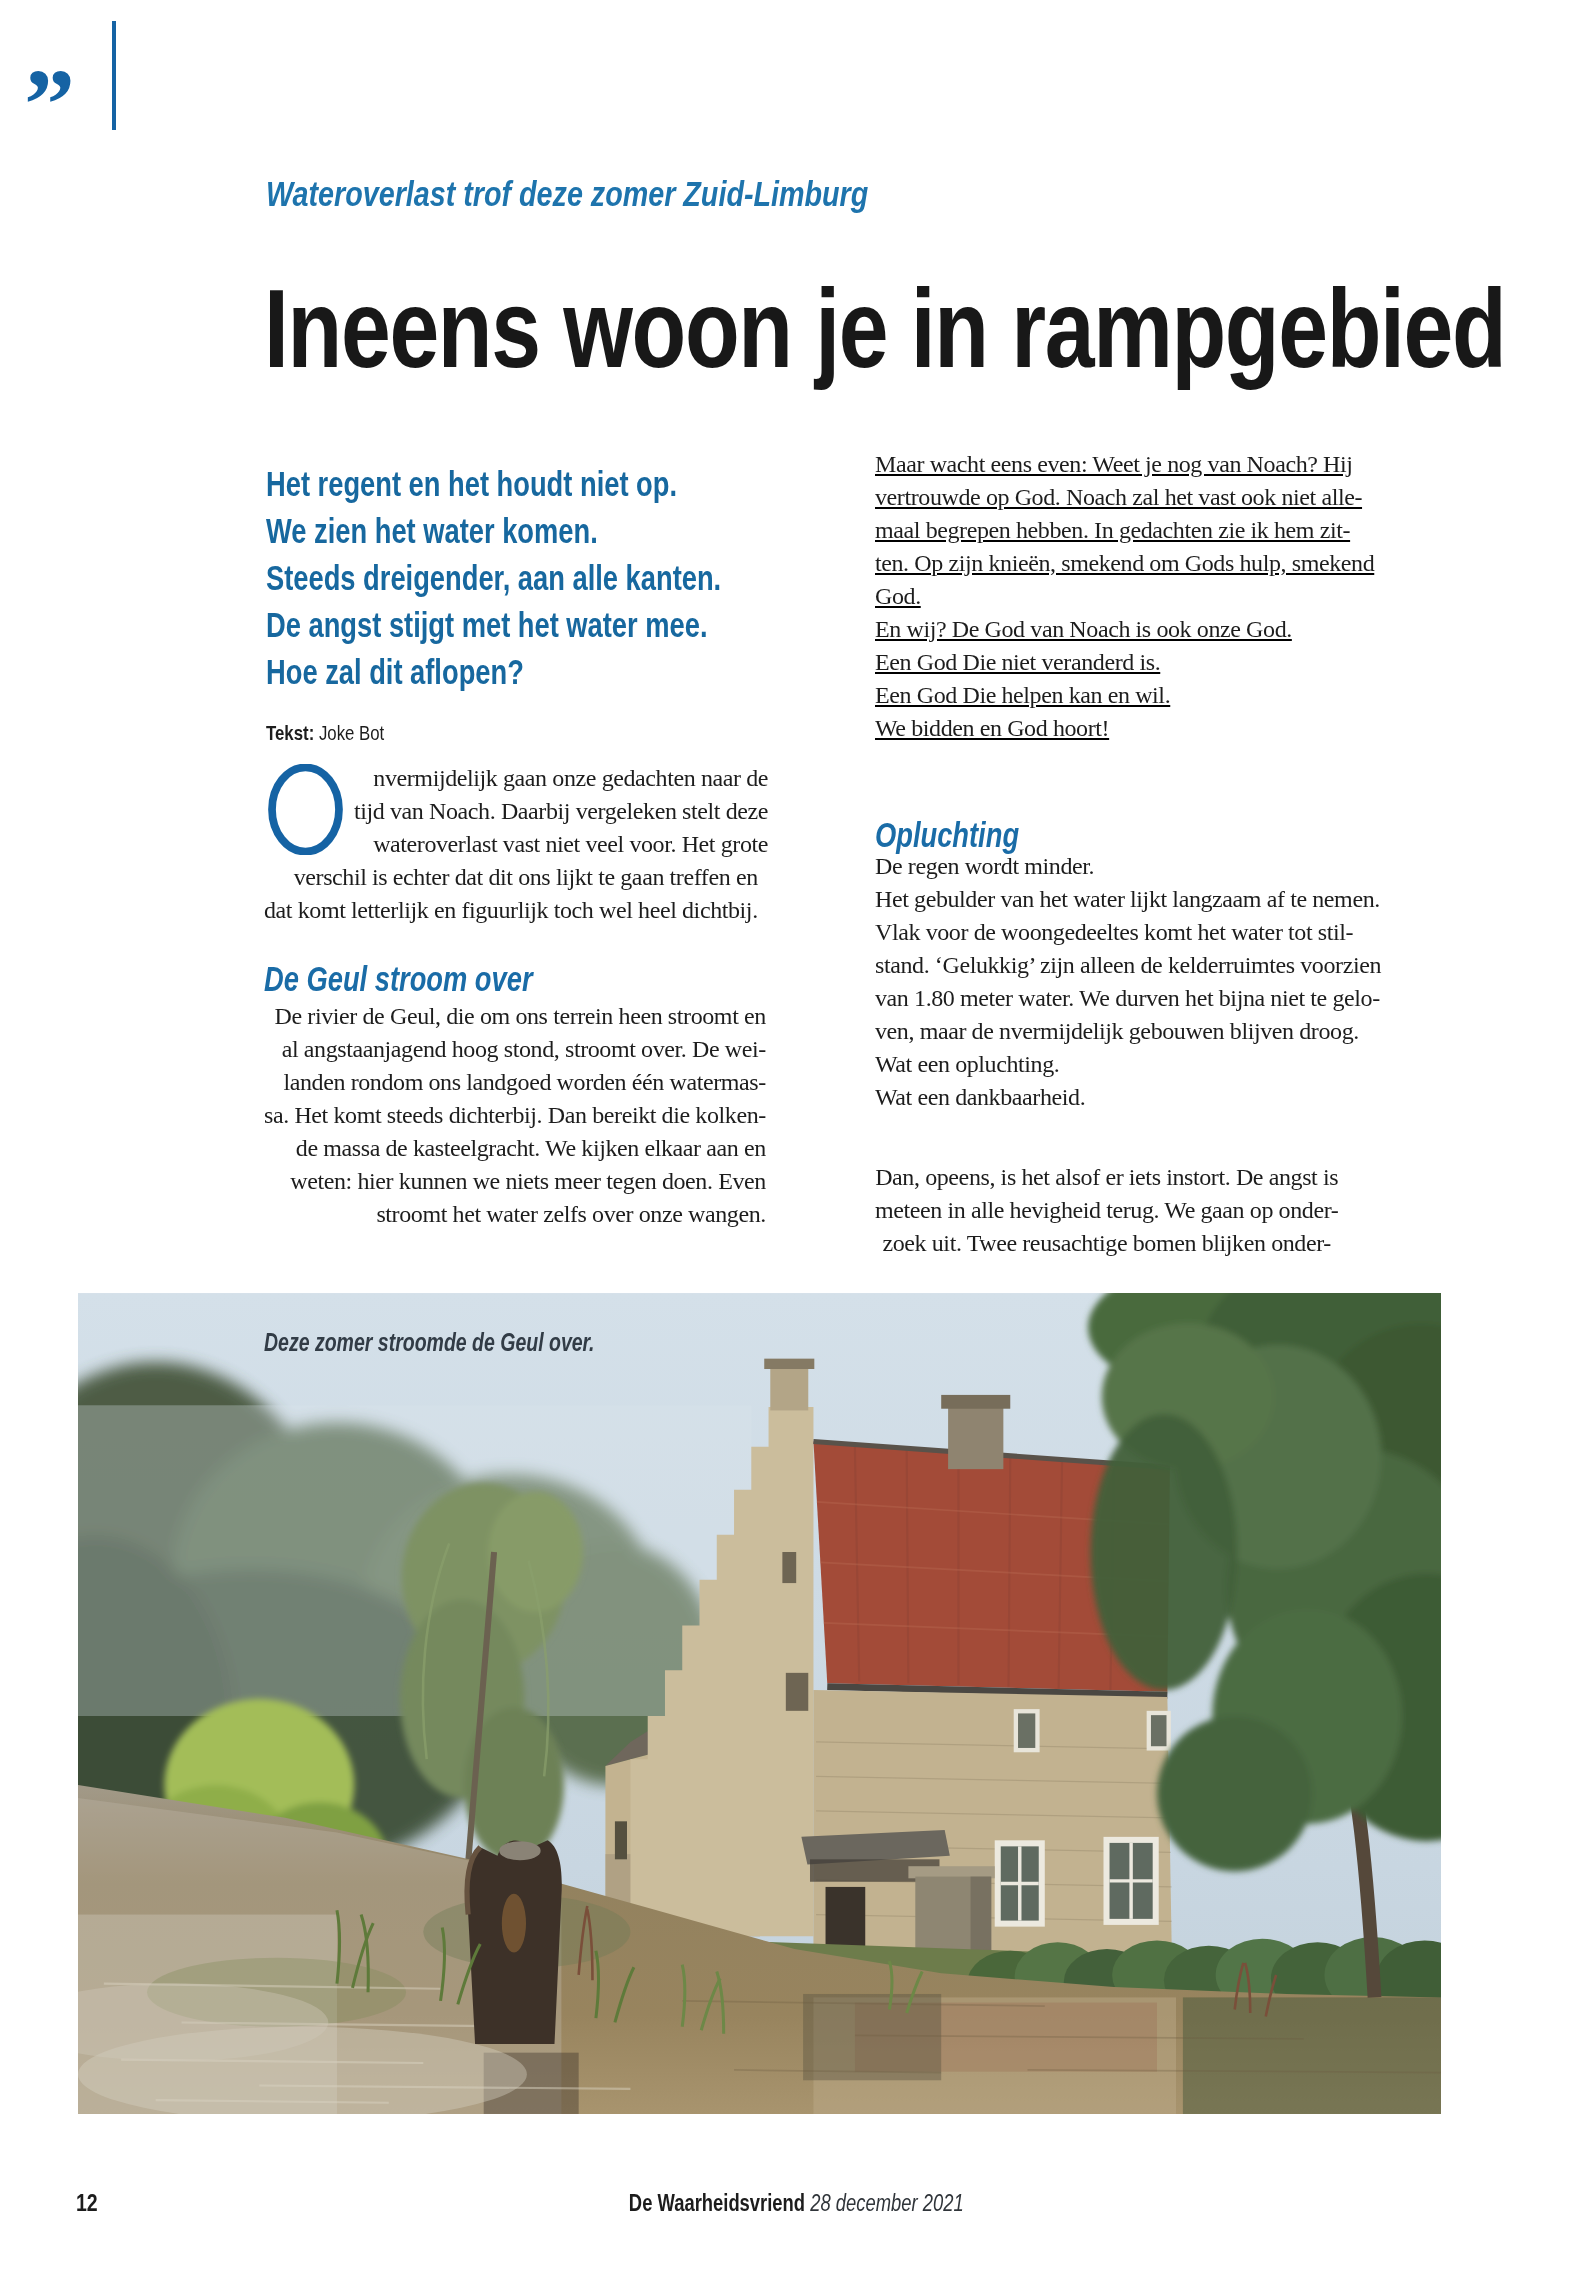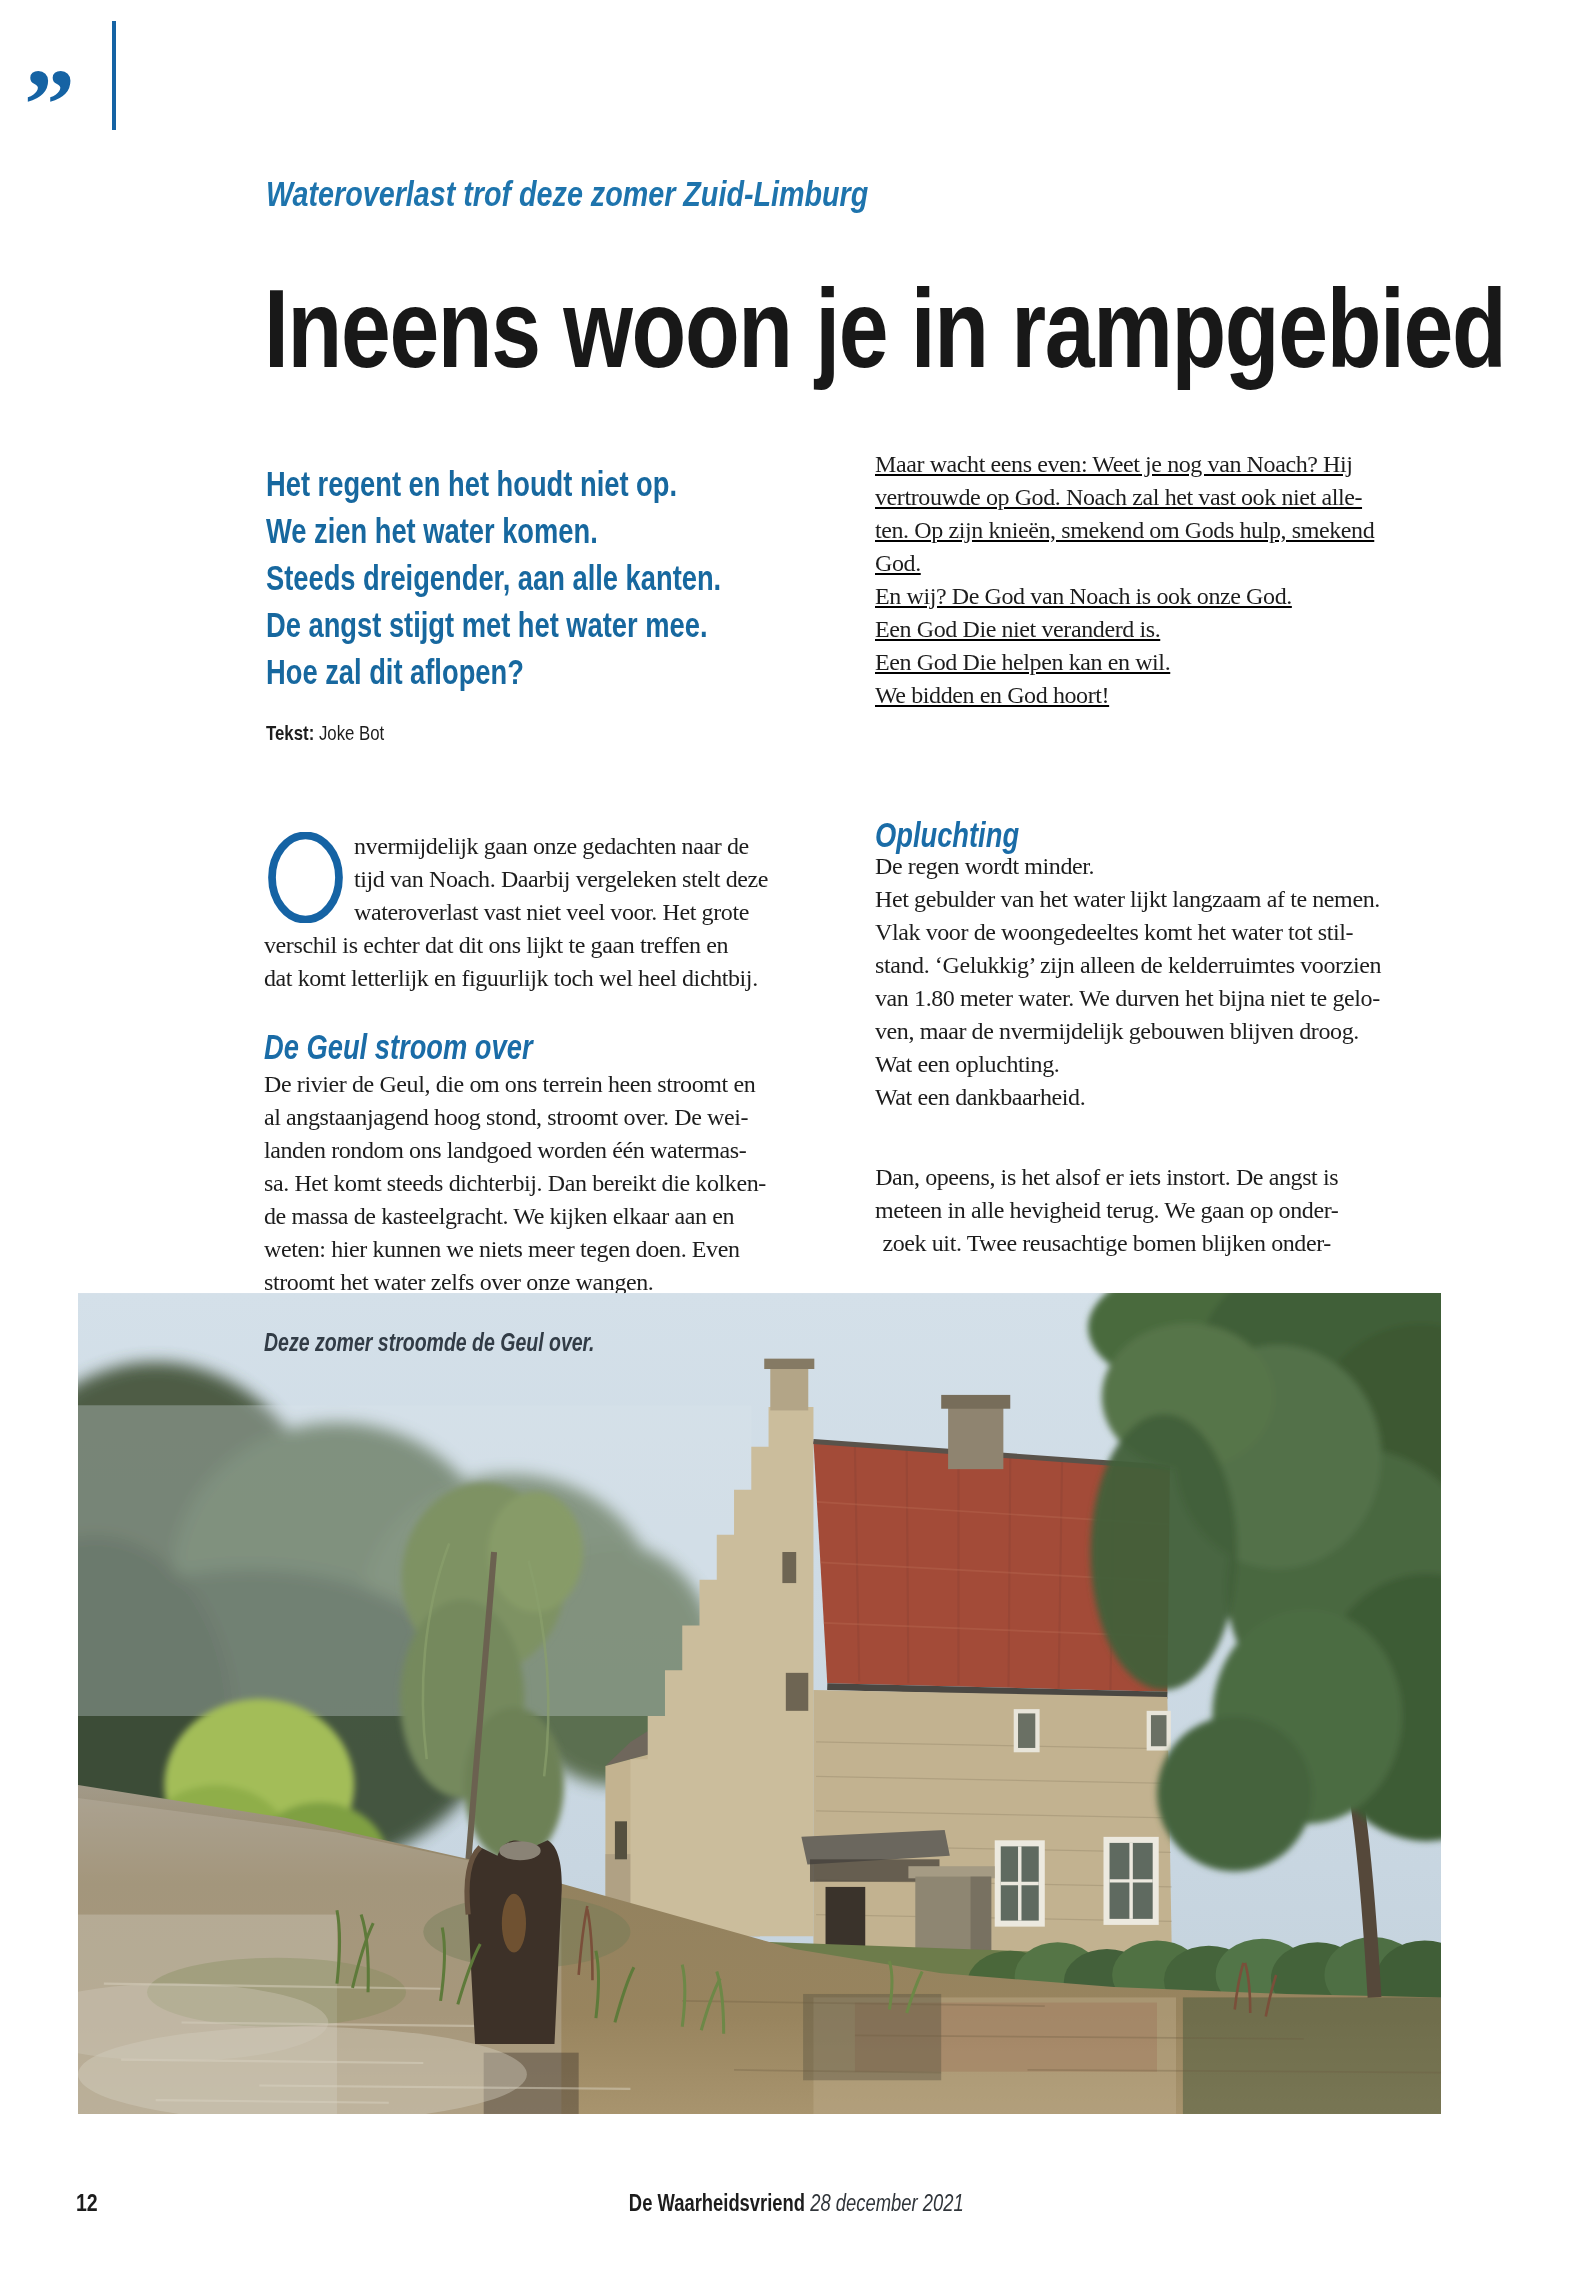--- a/index.html
+++ b/index.html
@@ -12,21 +12,21 @@
         color:#1e74ad;white-space:nowrap;transform:scaleX(0.82);transform-origin:0 0;}
   .headline{position:absolute;left:264px;top:273px;margin:0;font-weight:bold;font-size:112px;line-height:1.0;
         color:#181818;letter-spacing:-1.7px;white-space:nowrap;transform:scaleX(0.80);transform-origin:0 0;}
   .standfirst{position:absolute;left:266px;top:444px;margin-top:16px;}
   .standfirst .bl{height:47px;line-height:47px;font-weight:bold;font-size:35px;color:#17689f;
         white-space:nowrap;transform:scaleX(0.78);transform-origin:0 50%;}
   .byline{position:absolute;left:266px;top:721px;font-size:21px;color:#1d1d1d;white-space:nowrap;
         transform:scaleX(0.80);transform-origin:0 0;}
   .byline .lbl{font-weight:bold;}
   .col{position:absolute;width:604px;}
-  .col1{left:264px;top:830px;height:501px;}
+  .col1{left:264px;top:762px;height:501px;text-align:right;}
   .col2{left:875px;top:440px;height:841px;}
   .body-block{position:absolute;left:0;}
   .body-block .bl{height:33px;line-height:33px;font-family:"Liberation Serif","DejaVu Serif",serif;
         font-size:24px;color:#1d1d1d;letter-spacing:-0.4px;white-space:nowrap;}
   .indent3 .bl{padding-left:90px;}
   .dropcap-svg{position:absolute;left:1.7px;top:1.7px;}
   .sec-head{position:absolute;left:0;margin:0;font-style:italic;font-weight:bold;font-size:35px;line-height:38px;
         color:#1a6ca7;white-space:nowrap;transform:scaleX(0.78);transform-origin:0 0;}
   .photo{position:absolute;left:78px;top:1293px;width:1363px;height:601px;margin:0;text-align:center;}
   .photo svg{display:block;}
@@ -85,20 +85,21 @@
         <div class="bl">de massa de kasteelgracht. We kijken elkaar aan en</div>
         <div class="bl">weten: hier kunnen we niets meer tegen doen. Even</div>
         <div class="bl">stroomt het water zelfs over onze wangen.</div>
       </div>
   </div>
 
   <div class="col col2">
     <div class="body-block" style="top:7.8px;text-decoration:underline;">
         <div class="bl">Maar wacht eens even: Weet je nog van Noach? Hij</div>
         <div class="bl">vertrouwde op God. Noach zal het vast ook niet alle-</div>
+        <div class="bl">maal begrepen hebben. In gedachten zie ik hem zit-</div>
         <div class="bl">ten. Op zijn knieën, smekend om Gods hulp, smekend</div>
         <div class="bl">God.</div>
         <div class="bl">En wij? De God van Noach is ook onze God.</div>
         <div class="bl">Een God Die niet veranderd is.</div>
         <div class="bl">Een God Die helpen kan en wil.</div>
         <div class="bl">We bidden en God hoort!</div>
       </div>
     <h3 class="sec-head" style="top:376px;">Opluchting</h3>
     <div class="body-block" style="top:410px;">
         <div class="bl">De regen wordt minder.</div>

